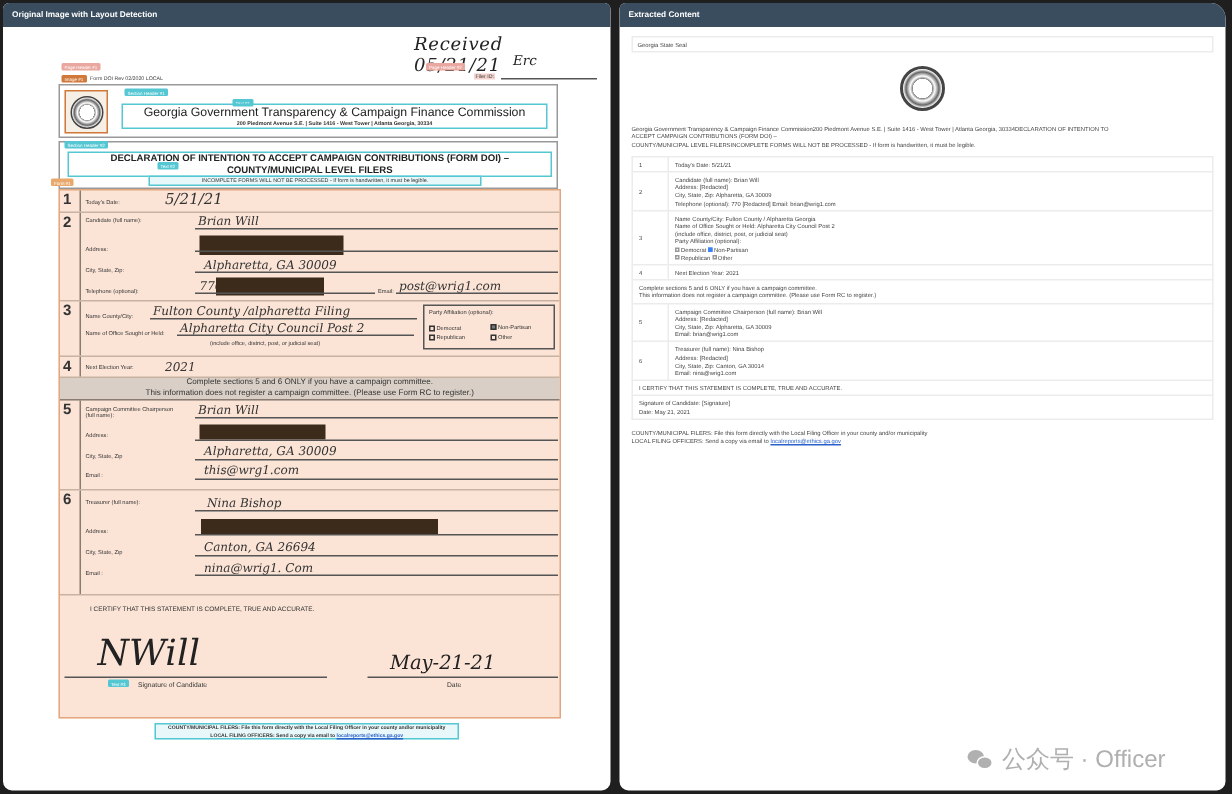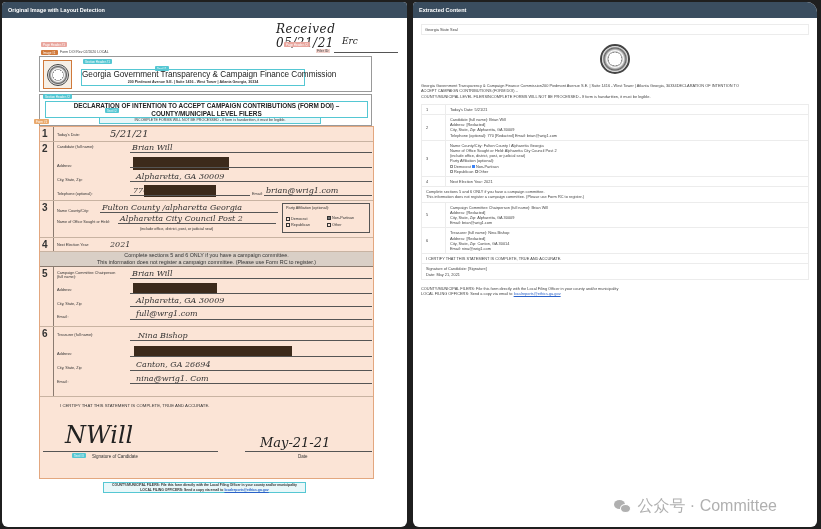--- a/index.html
+++ b/index.html
@@ -18,21 +18,21 @@
   .received2 { position: absolute; left: 310px; top: 18px; font-size: 9px; }
   .badge { position: absolute; font-size: 3px; color: #fff; padding: 0.5px 2px; border-radius: 1px; line-height: 4px; }
   .badge.pink { background: #e9a79f; }
   .badge.orange { background: #d0793a; }
   .badge.teal { background: #55c7d3; }
   .small-label { position: absolute; font-size: 3.5px; color: #444; }
   .filer-line { position: absolute; left: 302px; top: 31px; width: 64px; border-bottom: 0.6px solid #555; height: 4px; }
   .header-box { position: absolute; left: 7px; top: 38px; width: 333px; height: 36px; border: 0.8px solid #999; }
   .seal-box { position: absolute; left: 3px; top: 3px; width: 29px; height: 29px; border: 1.2px solid #d0793a; background: #f6efe6; display:flex; align-items:center; justify-content:center; }
   .seal { width: 22px; height: 22px; border-radius: 50%; border: 1.5px solid #444; background: radial-gradient(circle, #fff 35%, #888 36%, #fff 45%, #666 60%, #fff 70%); }
-  .commission { position: absolute; left: 41px; top: 12px; width: 224px; height: 17px; border: 0.8px solid #55c7d3; text-align: center; }
+  .commission { position: absolute; left: 41px; top: 12px; width: 284px; height: 17px; border: 0.8px solid #55c7d3; text-align: center; }
   .commission .t1 { font-size: 8.2px; color: #222; line-height: 10px; white-space: nowrap; }
   .commission .t2 { font-size: 3.6px; color: #333; font-weight: bold; line-height: 5px; }
   .decl-box { position: absolute; left: 7px; top: 76px; width: 333px; height: 32px; border: 0.8px solid #999; }
   .decl { position: absolute; left: 5px; top: 6px; width: 323px; border: 0.8px solid #55c7d3; text-align: center; font-weight: bold; font-size: 6.4px; line-height: 7.5px; color: #222; }
   .incomplete { position: absolute; left: 59px; top: 22px; width: 222px; border: 0.8px solid #55c7d3; background: #e8f7f9; font-size: 3.6px; text-align: center; color: #333; line-height: 5px; }
 
   .form { position: absolute; left: 7px; top: 108px; width: 335px; height: 353px; background: #fbe4d6; border: 1px solid #e3a77f; }
   .sec { position: absolute; left: 0; right: 0; border-bottom: 0.6px solid #c8b3a2; }
   .num { position: absolute; left: 2px; top: 1px; font-size: 10px; font-weight: bold; color: #333; }
   .vline { position: absolute; left: 13px; top: 0; bottom: 0; border-left: 0.6px solid #8a7b70; }
@@ -128,29 +128,29 @@
             <div class="redact" style="left:93px;top:15px;width:96px;height:13px;"></div>
             <div class="uline" style="left:90px;top:25px;width:242px;"></div>
             <div class="lbl" style="left:17px;top:36px;">City, State, Zip:</div>
             <div class="val" style="left:96px;top:30px;">Alpharetta, GA 30009</div>
             <div class="uline" style="left:90px;top:39px;width:242px;"></div>
             <div class="lbl" style="left:17px;top:50px;">Telephone (optional):</div>
             <div class="val" style="left:93px;top:44px;">770</div>
             <div class="redact" style="left:104px;top:43px;width:72px;height:12px;"></div>
             <div class="uline" style="left:90px;top:53px;width:120px;"></div>
             <div class="lbl" style="left:212px;top:50px;">Email:</div>
-            <div class="val" style="left:226px;top:44px;">brian@wrig1.com</div>
+            <div class="val" style="left:226px;top:44px;">post@wrig1.com</div>
             <div class="uline" style="left:224px;top:53px;width:108px;"></div>
           </div>
 
           <div class="sec" style="top:74px;height:37px;">
             <div class="num">3</div>
             <div class="vline"></div>
             <div class="lbl" style="left:17px;top:8px;">Name County/City:</div>
-            <div class="val" style="left:62px;top:2px;">Fulton County /alpharetta Georgia</div>
+            <div class="val" style="left:62px;top:2px;">Fulton County /alpharetta Filing</div>
             <div class="uline" style="left:60px;top:11px;width:178px;"></div>
             <div class="lbl" style="left:17px;top:19px;">Name of Office Sought or Held:</div>
             <div class="val" style="left:80px;top:13px;">Alpharetta City Council Post 2</div>
             <div class="uline" style="left:78px;top:22px;width:158px;"></div>
             <div class="lbl" style="left:100px;top:26px;">(include office, district, post, or judicial seat)</div>
             <div class="party-box">
               <div class="lbl" style="left:3px;top:2px;">Party Affiliation (optional):</div>
               <div class="lbl" style="left:3px;top:13px;"><span class="cb"></span><span>Democrat</span></div>
               <div class="lbl" style="left:3px;top:19px;"><span class="cb"></span><span>Republican</span></div>
               <div class="lbl" style="left:44px;top:12px;"><span class="cb" style="background:#777;"></span><span>Non-Partisan</span></div>
@@ -175,21 +175,21 @@
             <div class="lbl" style="left:17px;top:4px;width:60px;">Campaign Committee Chairperson (full name):</div>
             <div class="val" style="left:92px;top:2px;">Brian Will</div>
             <div class="uline" style="left:90px;top:11px;width:242px;"></div>
             <div class="lbl" style="left:17px;top:21px;">Address:</div>
             <div class="redact" style="left:93px;top:16px;width:84px;height:10px;"></div>
             <div class="uline" style="left:90px;top:26px;width:242px;"></div>
             <div class="lbl" style="left:17px;top:35px;">City, State, Zip</div>
             <div class="val" style="left:96px;top:29px;">Alpharetta, GA 30009</div>
             <div class="uline" style="left:90px;top:39px;width:242px;"></div>
             <div class="lbl" style="left:17px;top:48px;">Email :</div>
-            <div class="val" style="left:96px;top:42px;">full@wrg1.com</div>
+            <div class="val" style="left:96px;top:42px;">this@wrg1.com</div>
             <div class="uline" style="left:90px;top:52px;width:242px;"></div>
           </div>
 
           <div class="sec" style="top:200px;height:70px;">
             <div class="num">6</div>
             <div class="vline"></div>
             <div class="lbl" style="left:17px;top:6px;width:40px;">Treasurer (full name):</div>
             <div class="val" style="left:98px;top:4px;">Nina Bishop</div>
             <div class="uline" style="left:90px;top:13px;width:242px;"></div>
             <div class="lbl" style="left:17px;top:25px;">Address:</div>
@@ -307,17 +307,17 @@
         <div class="rfoot">
           <div>COUNTY/MUNICIPAL FILERS: File this form directly with the Local Filing Officer in your county and/or municipality</div>
           <div><span>LOCAL FILING OFFICERS: Send a copy via email to </span><a>localreports@ethics.ga.gov</a></div>
         </div>
       </div>
       <div class="watermark">
         <div class="wechat">
             <div class="b1"></div>
             <div class="b2"></div>
           </div>
-        <span>公众号 · Committee</span>
+        <span>公众号 · Officer</span>
       </div>
     </div>
   </div>
 </div>
 
 </body></html>

